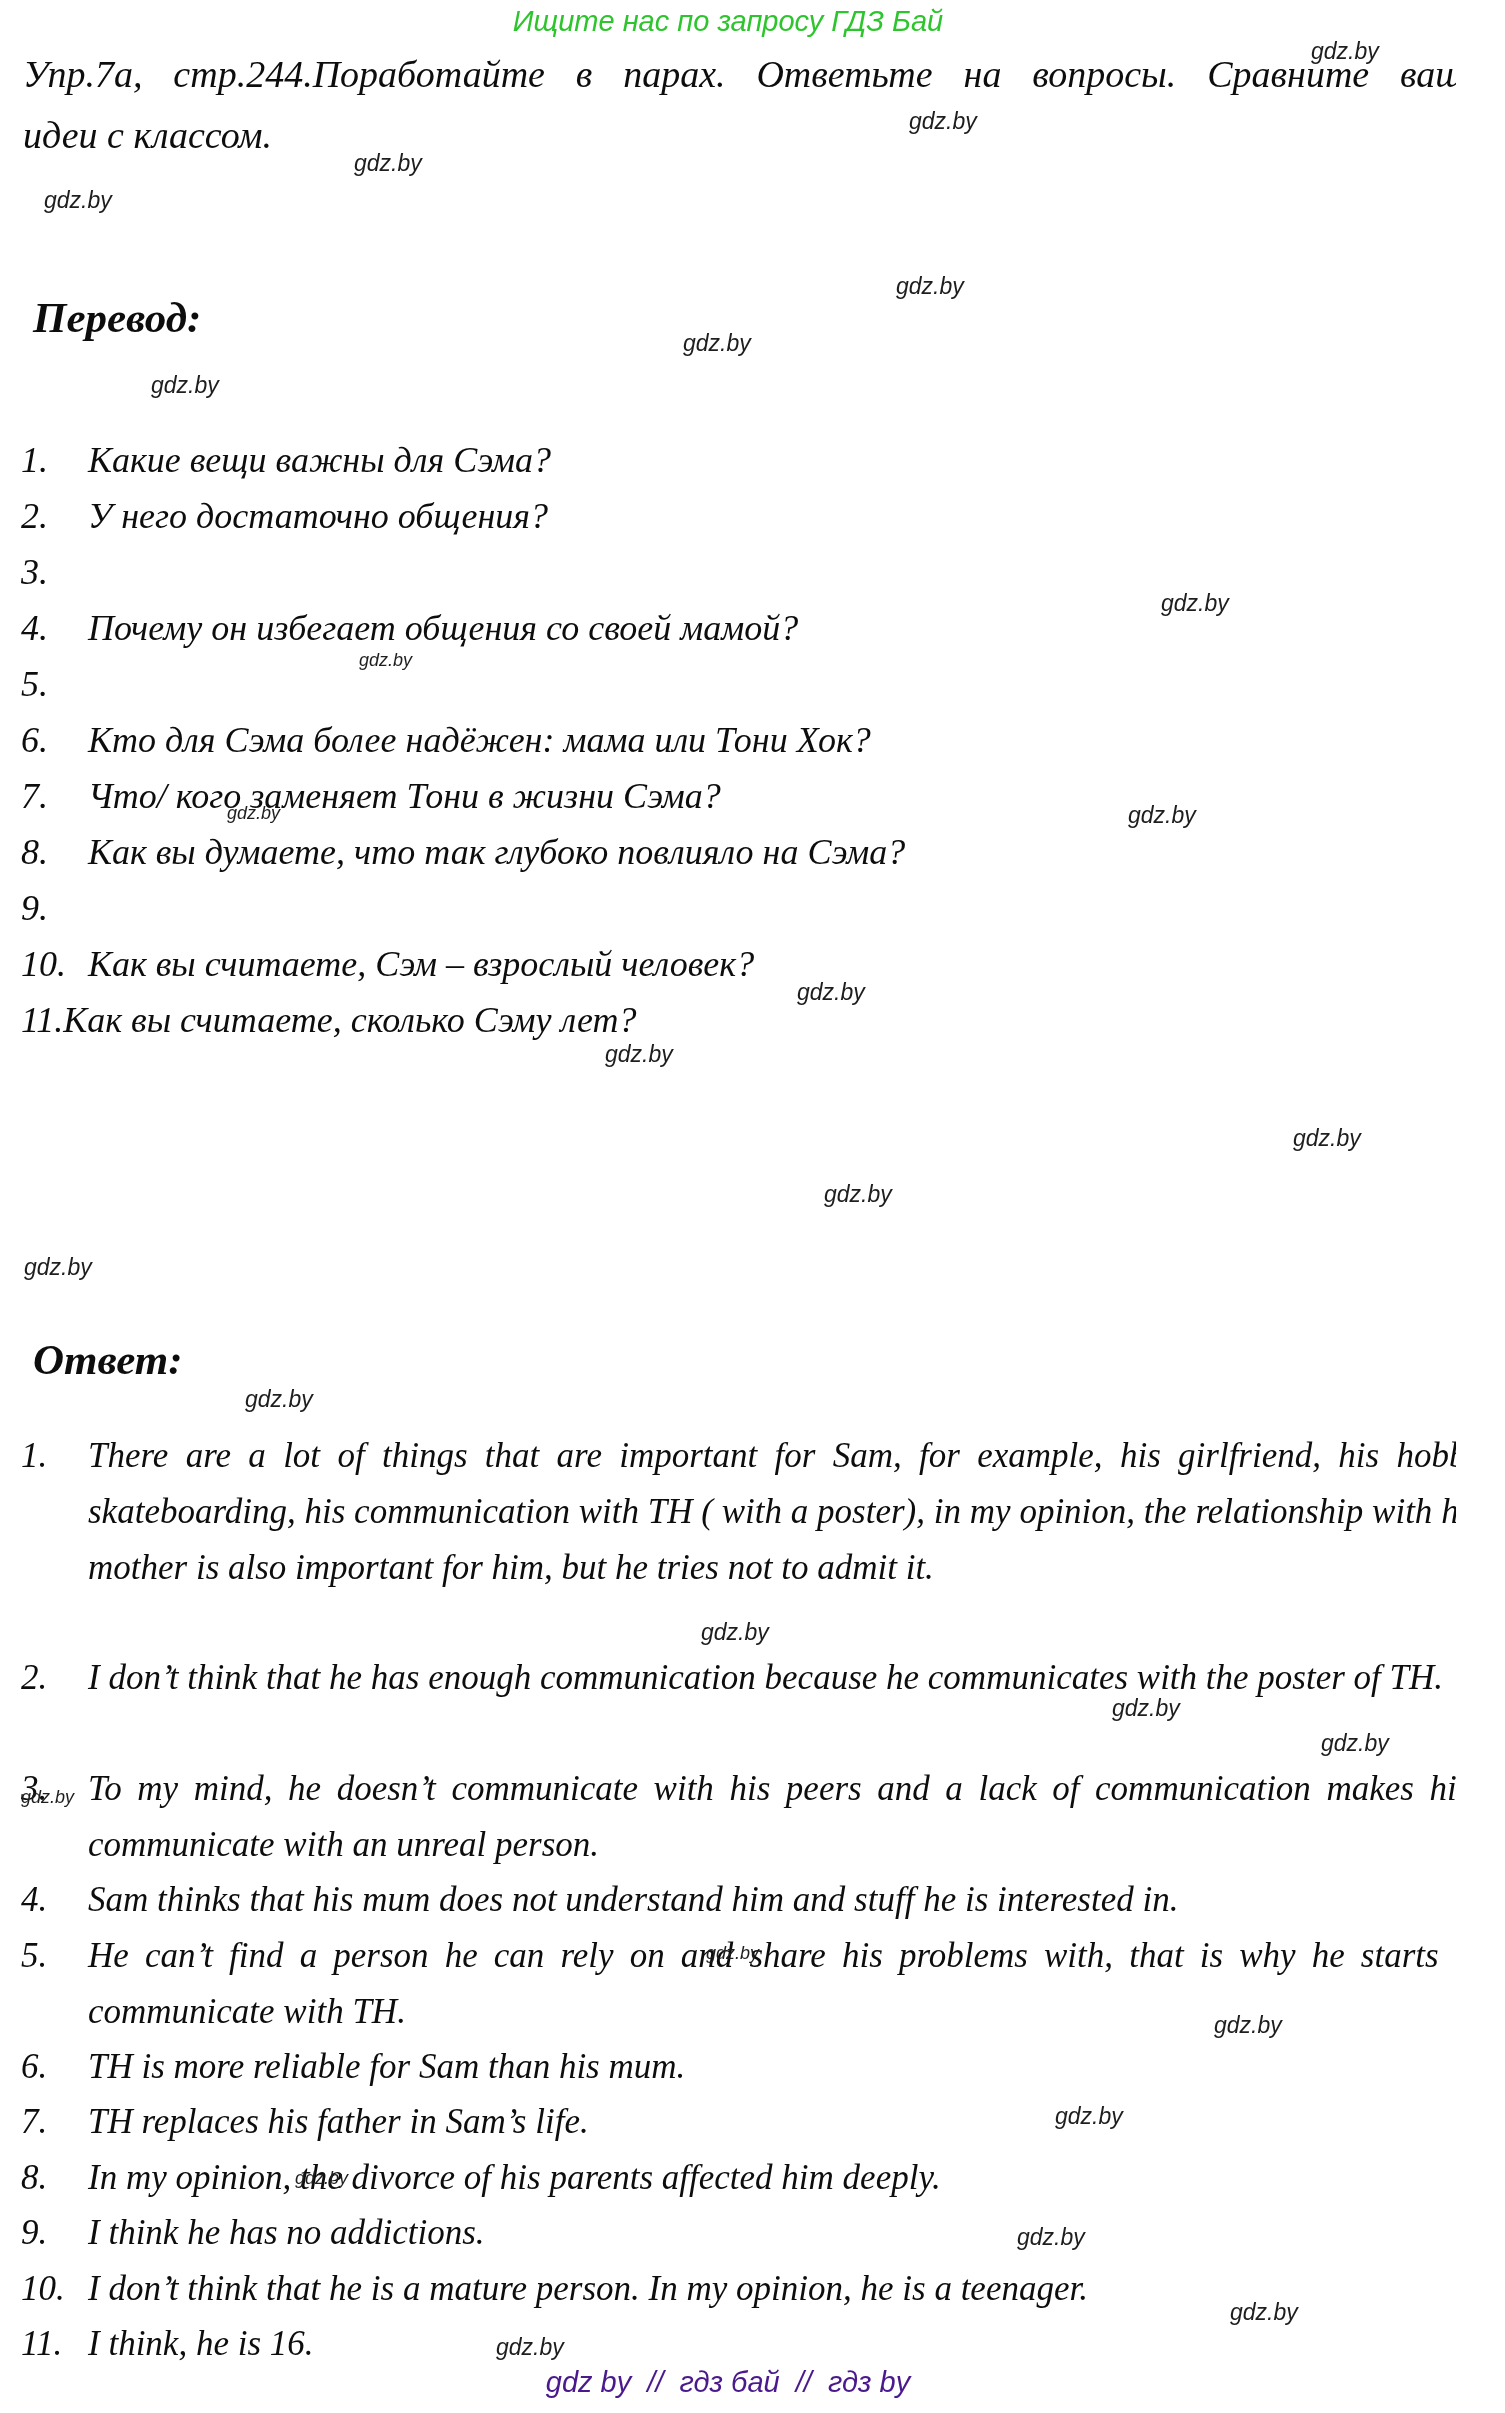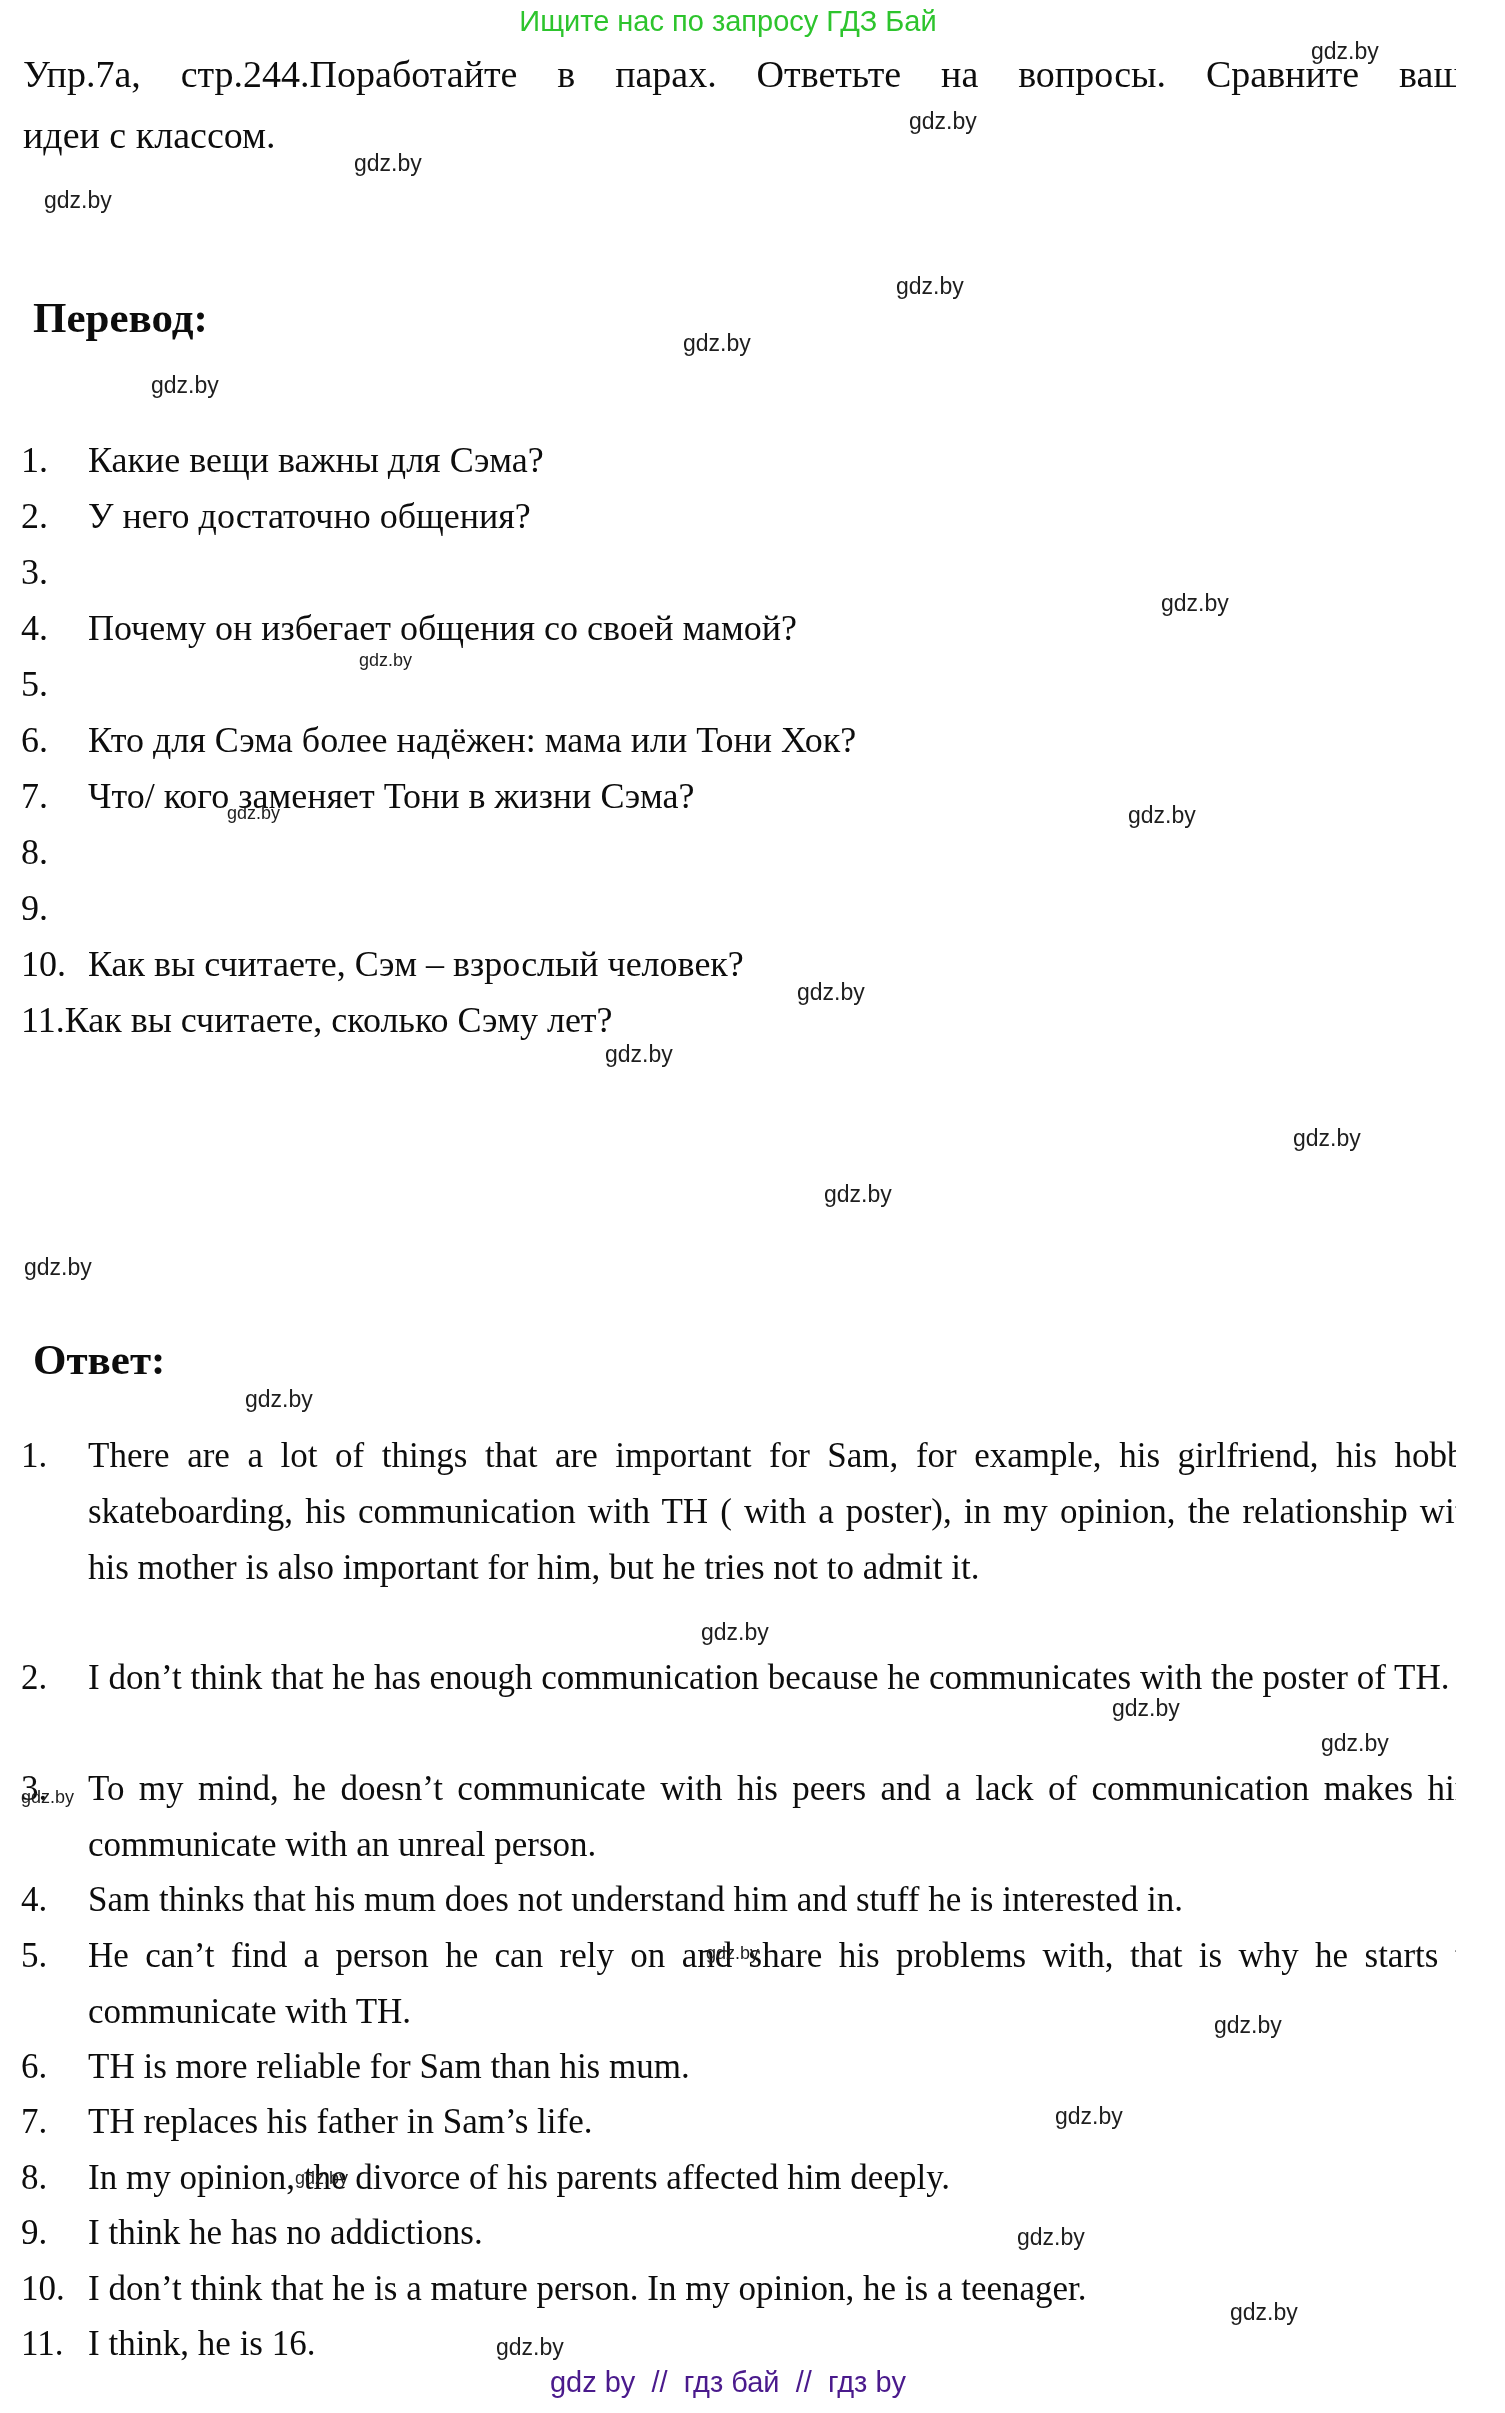--- a/index.html
+++ b/index.html
@@ -4,20 +4,21 @@
 <style>
   html,body{margin:0;padding:0;background:#ffffff;}
   .page{
     position:relative;
     width:1456px;
     height:2413px;
     background:#ffffff;
     overflow:hidden;
     font-family:"Liberation Serif",serif;
     color:#0d0d0d;
+    font-style:italic;
   }
   
   .green-note{
     position:absolute;
     top:4.6px;
     left:50%;
     transform:translateX(-50%);
     font-family:"Liberation Sans",sans-serif;
     font-size:29px;
     line-height:33px;
@@ -129,20 +130,21 @@
     <div class="li">
         <span class="num">6.</span>
         <span class="txt">Кто для Сэма более надёжен: мама или Тони Хок?</span>
       </div>
     <div class="li">
         <span class="num">7.</span>
         <span class="txt">Что/ кого заменяет Тони в жизни Сэма?</span>
       </div>
     <div class="li">
         <span class="num">8.</span>
+        <span class="txt">Как вы думаете, что так глубоко повлияло на Сэма?</span>
       </div>
     <div class="li">
         <span class="num">9.</span>
       </div>
     <div class="li">
         <span class="num">10.</span>
         <span class="txt">Как вы считаете, Сэм – взрослый человек?</span>
       </div>
     <div class="li tight">
         <span class="num">11.</span>

